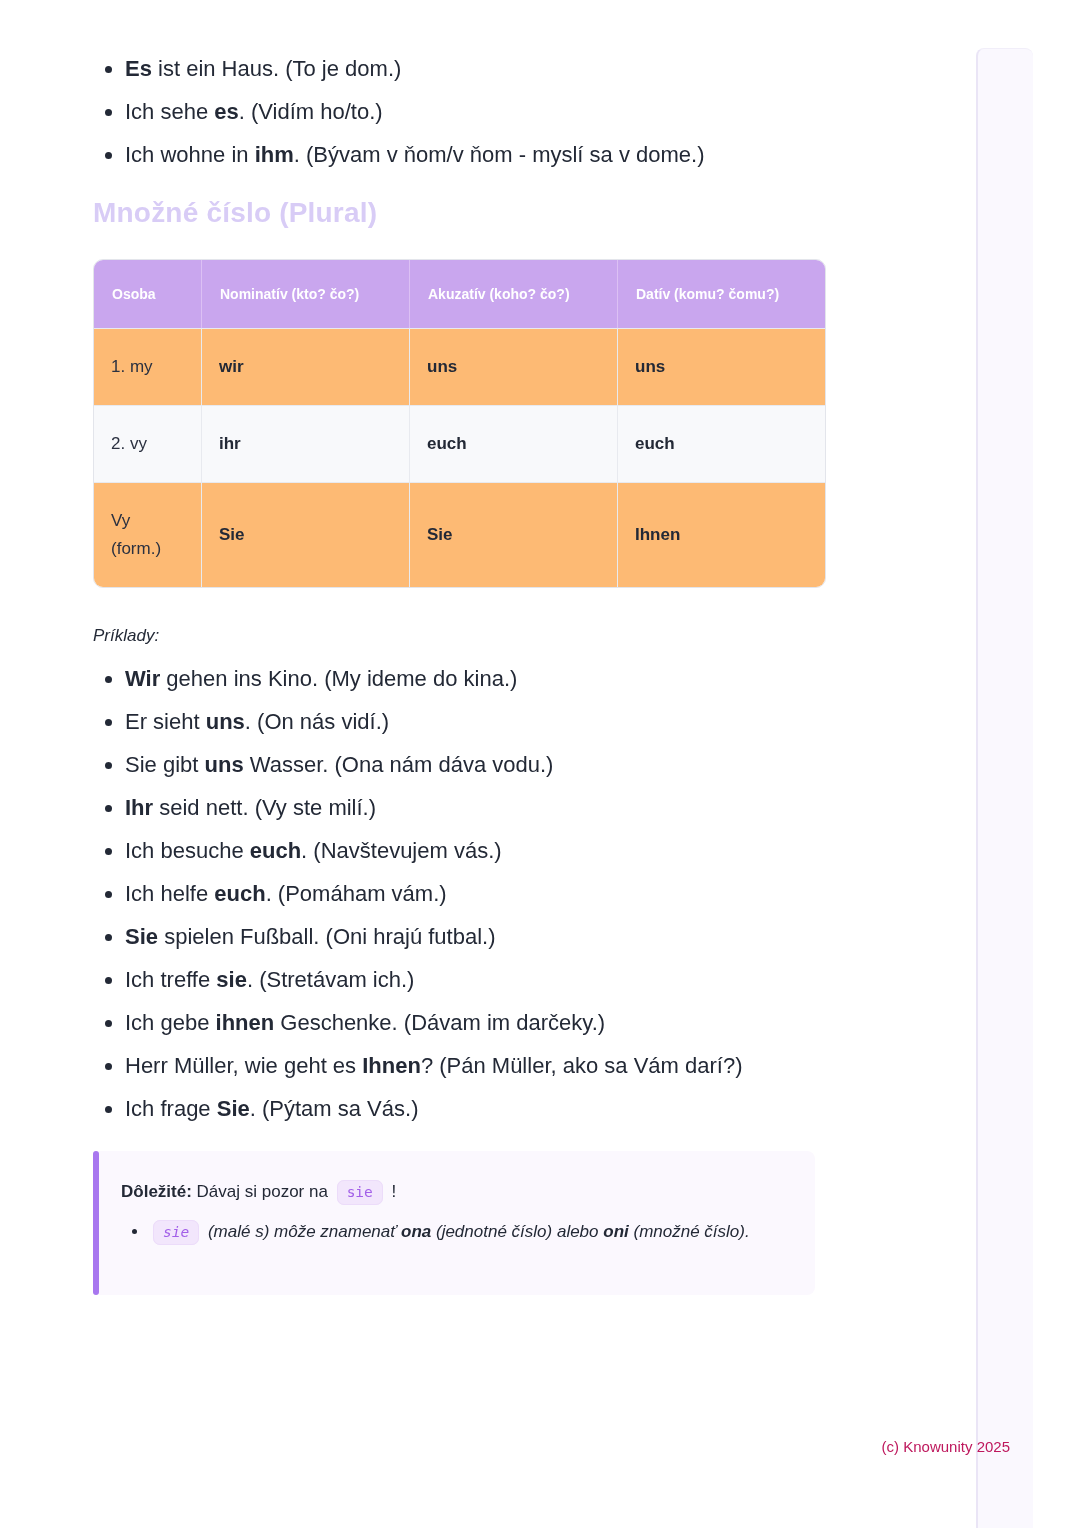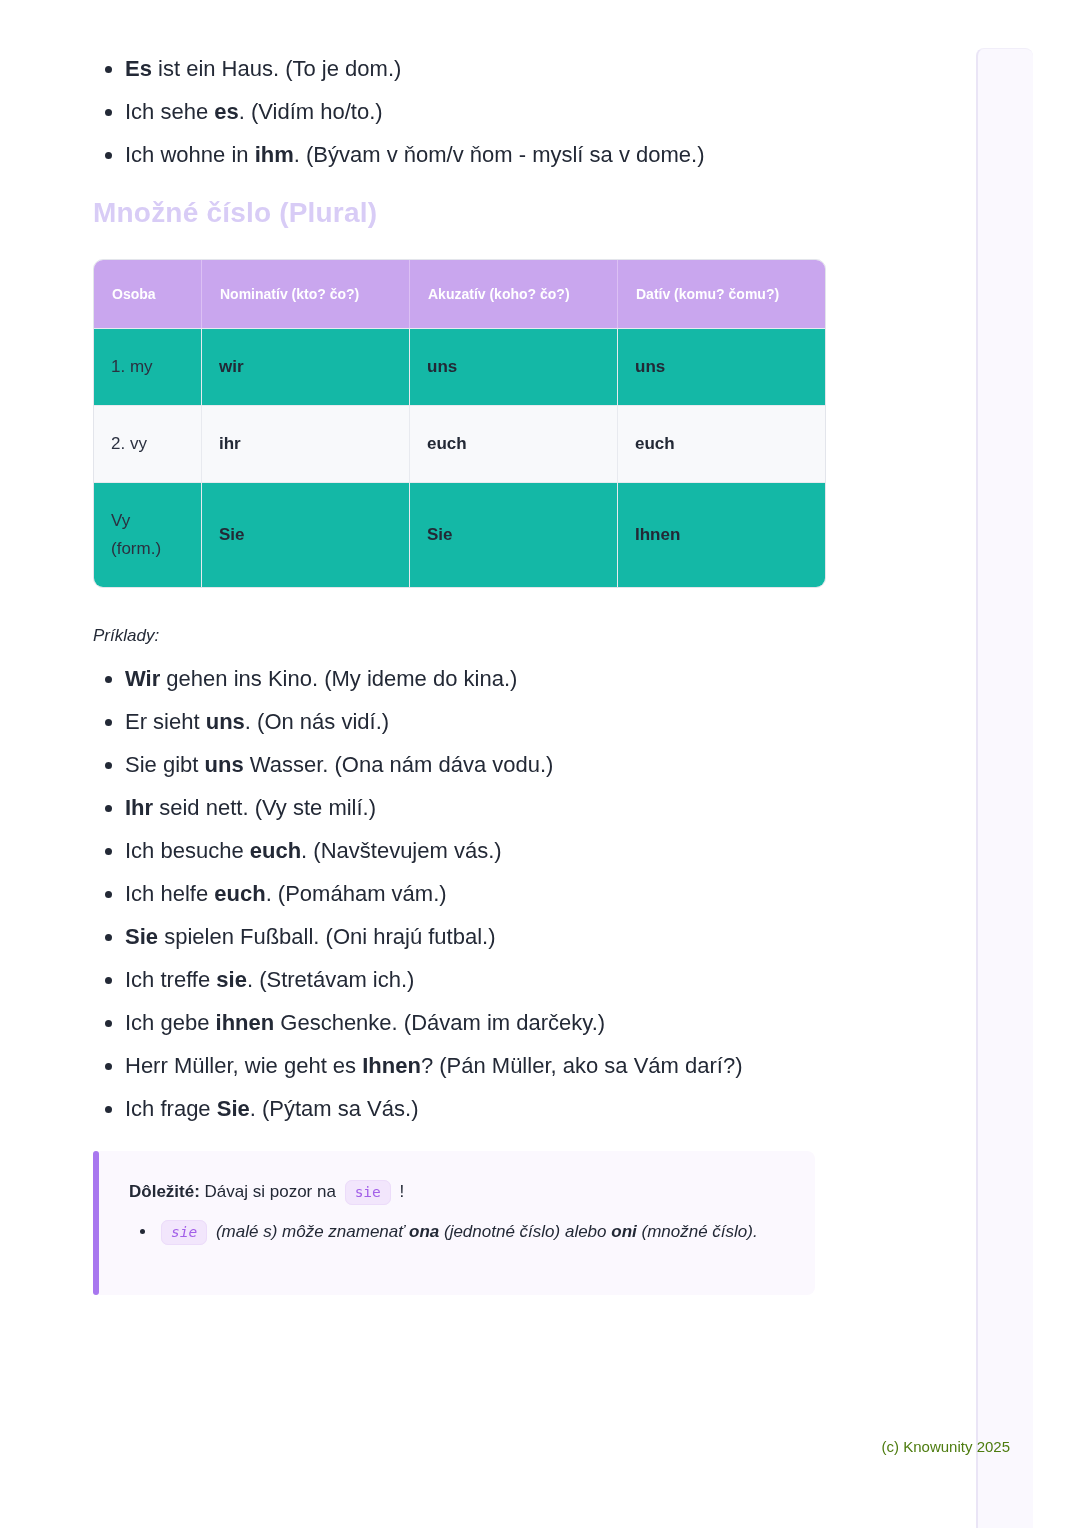--- a/index.html
+++ b/index.html
@@ -64,42 +64,42 @@
     padding: 16px 18px;
     vertical-align: middle;
   }
   table.pron thead th + th { border-left: 1px solid #dcc0f4; }
   table.pron tbody td {
     font-size: 17px;
     line-height: 28px;
     padding: 24px 17px;
     border-top: 1px solid #e8eaef;
     vertical-align: middle;
-    background: #14b8a6;
+    background: #fdba74;
   }
   table.pron tbody td + td { border-left: 1px solid #e8eaef; }
   table.pron tbody tr:nth-child(even) td { background: #f8f9fb; }
   table.pron tbody td.first { font-weight: normal; color: #2b3140; }
   table.pron tbody td.val { font-weight: bold; }
 
   p.examples-label {
     margin: 34px 0 0 0;
     font-size: 17px;
     font-style: italic;
     line-height: 28px;
   }
   ul.doclist.examples { margin-top: 1px; }
 
   .callout {
     position: relative;
     margin-top: 28px;
     width: 722px;
     background: var(--callout-bg, #fbf8fe);
     border-radius: 8px;
-    padding: 26px 30px 46px 36px;
+    padding: 26px 30px 46px 28px;
   }
   .callout::before {
     content: "";
     position: absolute; left: 0; top: 0; bottom: 0;
     width: 6px;
     background: var(--callout-border, #a877ef);
     border-radius: 8px;
   }
   .callout p.callout-intro {
     margin: 0;
@@ -135,21 +135,21 @@
     background: #faf8fe;
     border-left: 2px solid #eae5f6;
     border-top: 1px solid #f1eef9;
     border-radius: 8px 8px 0 0;
     z-index: 1;
   }
   .footer {
     position: absolute;
     top: 1438px; right: 70px;
     font-size: 15px;
-    color: #4d7c0f;
+    color: #be185d;
     z-index: 5;
   }
 </style>
 </head>
 <body>
 
 <div class="content">
 
   <ul class="doclist" id="intro-list">
       <li><span class="b">Es</span><span> ist ein Haus. (To je dom.)</span></li>

